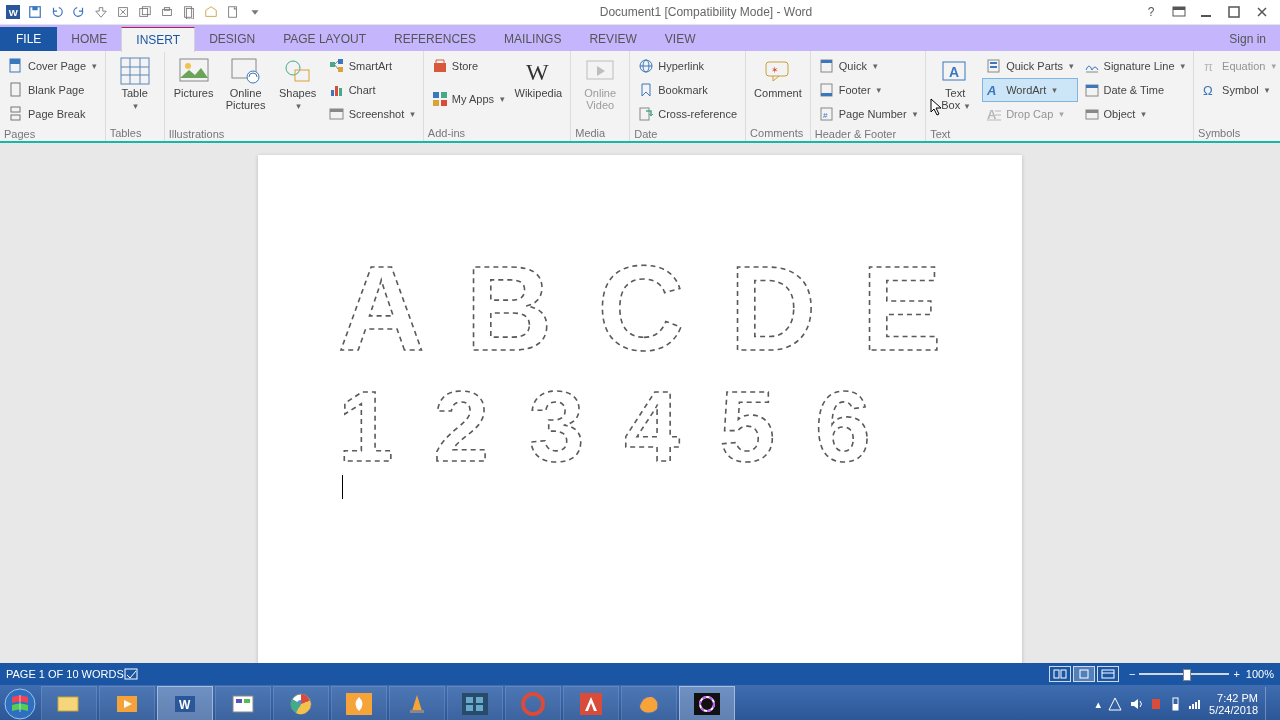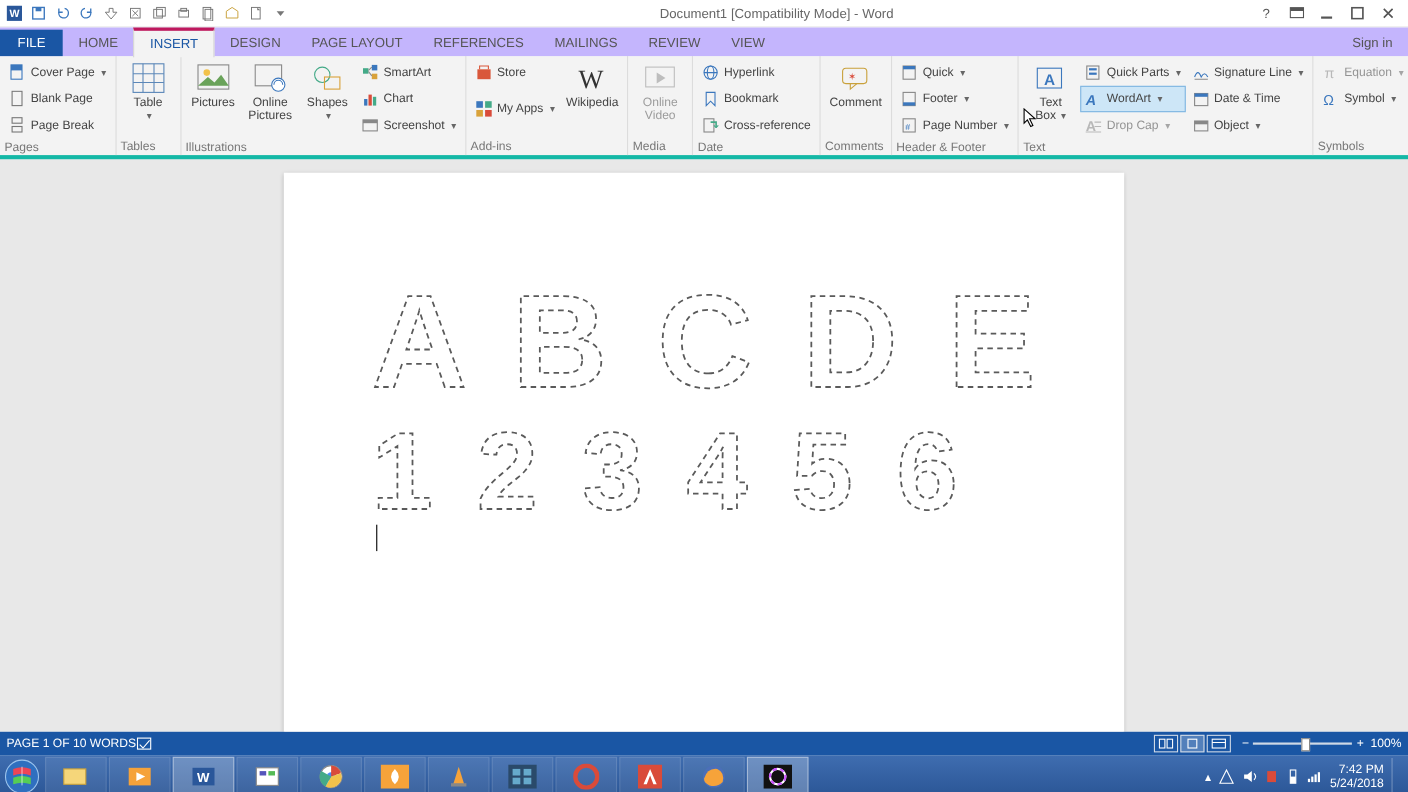--- a/index.html
+++ b/index.html
@@ -6,23 +6,23 @@
 .titlebar{height:24px;background:#fff;display:flex;align-items:center;border-bottom:1px solid #e5e5e5}
 .qat{display:flex;align-items:center;padding:0 2px;gap:0}
 .qat .qbtn{width:22px;height:22px;display:flex;align-items:center;justify-content:center;color:#505050}
 .qat .qbtn svg{width:14px;height:14px}
 .title-center{flex:1;text-align:center;color:#666}
 .win-controls{display:flex;align-items:center;gap:14px;padding-right:10px;color:#555}
 .win-controls span{width:14px;text-align:center}
 .tabs{height:26px;background:#c4b5fd;display:flex;align-items:flex-end;position:relative}
 .tab{padding:5px 14px 5px;font-size:12px;color:#555;position:relative;cursor:default}
 .tab.file{background:#1a56a4;color:#fff;padding:5px 16px}
-.tab.active{background:#f3f3f3;color:#1a56a4;border-top:3px solid #be185d;border-left:1px solid #d4d4d4;border-right:1px solid #d4d4d4;margin-bottom:-1px}
+.tab.active{background:#f3f3f3;color:#1a56a4;border-top:1px solid #be185d;border-left:1px solid #d4d4d4;border-right:1px solid #d4d4d4;margin-bottom:-1px}
 .signin{margin-left:auto;padding:5px 14px;color:#555}
-.ribbon{height:90px;background:#f3f3f3;border-bottom:4px solid #14b8a6;display:flex}
+.ribbon{height:90px;background:#f3f3f3;border-bottom:2px solid #14b8a6;display:flex}
 .group{border-right:1px solid #dcdcdc;display:flex;flex-direction:column;padding:2px 4px 0 4px}
 .group-body{flex:1;display:flex;align-items:flex-start;gap:2px}
 .group-label{text-align:left;font-size:11px;color:#777;padding:2px 0 2px}
 .vbtn{display:flex;flex-direction:column;align-items:center;justify-content:flex-start;padding:2px 4px;min-width:42px;gap:1px}
 .vbtn .ic{width:32px;height:32px;display:flex;align-items:center;justify-content:center}
 .vbtn .lbl{font-size:11px;color:#444;text-align:center;line-height:1.05;white-space:pre}
 .stack{display:flex;flex-direction:column;gap:0px;padding-top:1px}
 .sbtn{display:flex;align-items:center;gap:4px;padding:2px 4px;font-size:11px;color:#444;white-space:nowrap;height:20px}
 .sbtn .sic{width:16px;height:16px;display:flex;align-items:center;justify-content:center}
 .sbtn.hover{background:#cde6f7;border:1px solid #7fb5e0;padding:1px 3px}

